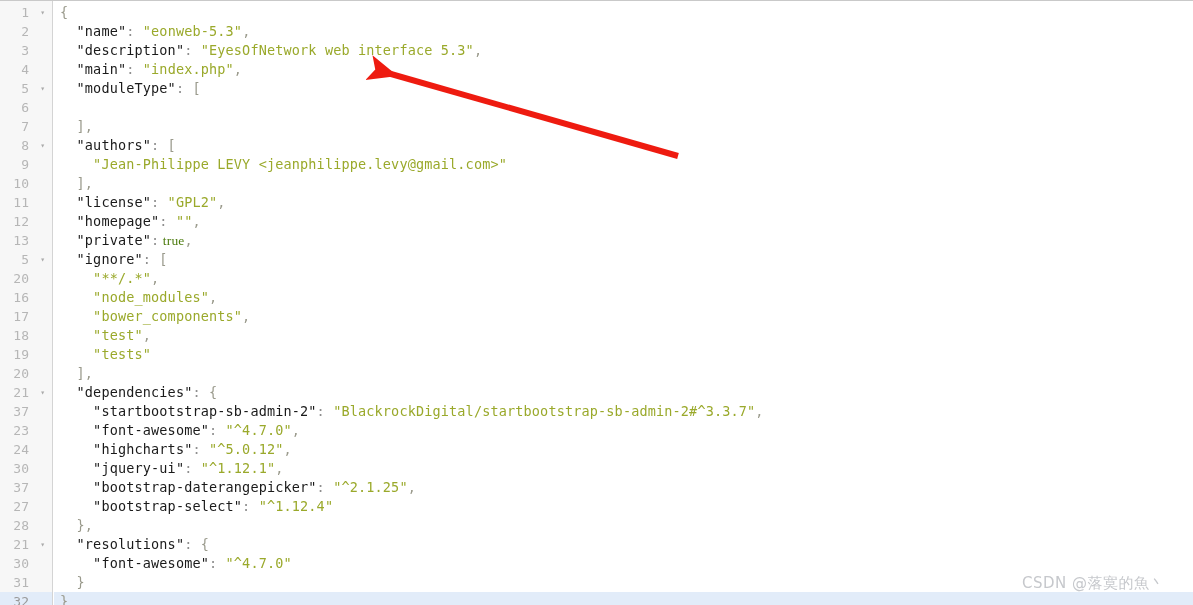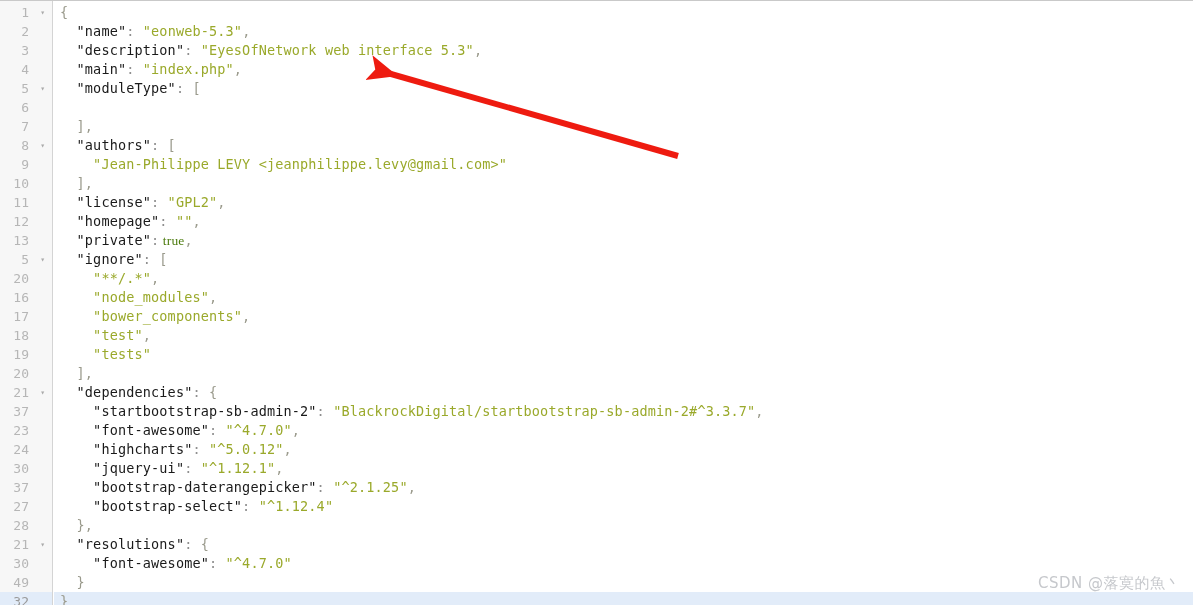--- a/index.html
+++ b/index.html
@@ -102,21 +102,21 @@
     top: 0;
     width: 1193px;
     height: 605px;
     pointer-events: none;
     z-index: 5;
   }
 
   
   .watermark {
     position: absolute;
-    right: 12px;
+    right: 28px;
     bottom: 12px;
     font-family: "DejaVu Sans", sans-serif;
     font-size: 15px;
     color: #c6c8cc;
     letter-spacing: 0.5px;
     z-index: 6;
     white-space: nowrap;
   }
 </style>
 </head>
@@ -149,21 +149,21 @@
         <div class="gnum-row"><span>21</span><span class="fold">▾</span></div>
         <div class="gnum-row"><span>37</span></div>
         <div class="gnum-row"><span>23</span></div>
         <div class="gnum-row"><span>24</span></div>
         <div class="gnum-row"><span>30</span></div>
         <div class="gnum-row"><span>37</span></div>
         <div class="gnum-row"><span>27</span></div>
         <div class="gnum-row"><span>28</span></div>
         <div class="gnum-row"><span>21</span><span class="fold">▾</span></div>
         <div class="gnum-row"><span>30</span></div>
-        <div class="gnum-row"><span>49</span></div>
+        <div class="gnum-row"><span>31</span></div>
         <div class="gnum-row active"><span>32</span></div>
       </div>
   </div>
 
   <div class="code">
     <div id="code-rows">
         <div class="crow"><span class="t-punc">{</span></div>
         <div class="crow"><span class="t-key">  "name"</span><span class="t-colon">:</span><span class="t-str"> "eonweb-5.3"</span><span class="t-punc">,</span></div>
         <div class="crow"><span class="t-key">  "description"</span><span class="t-colon">:</span><span class="t-str"> "EyesOfNetwork web interface 5.3"</span><span class="t-punc">,</span></div>
         <div class="crow"><span class="t-key">  "main"</span><span class="t-colon">:</span><span class="t-str"> "index.php"</span><span class="t-punc">,</span></div>

